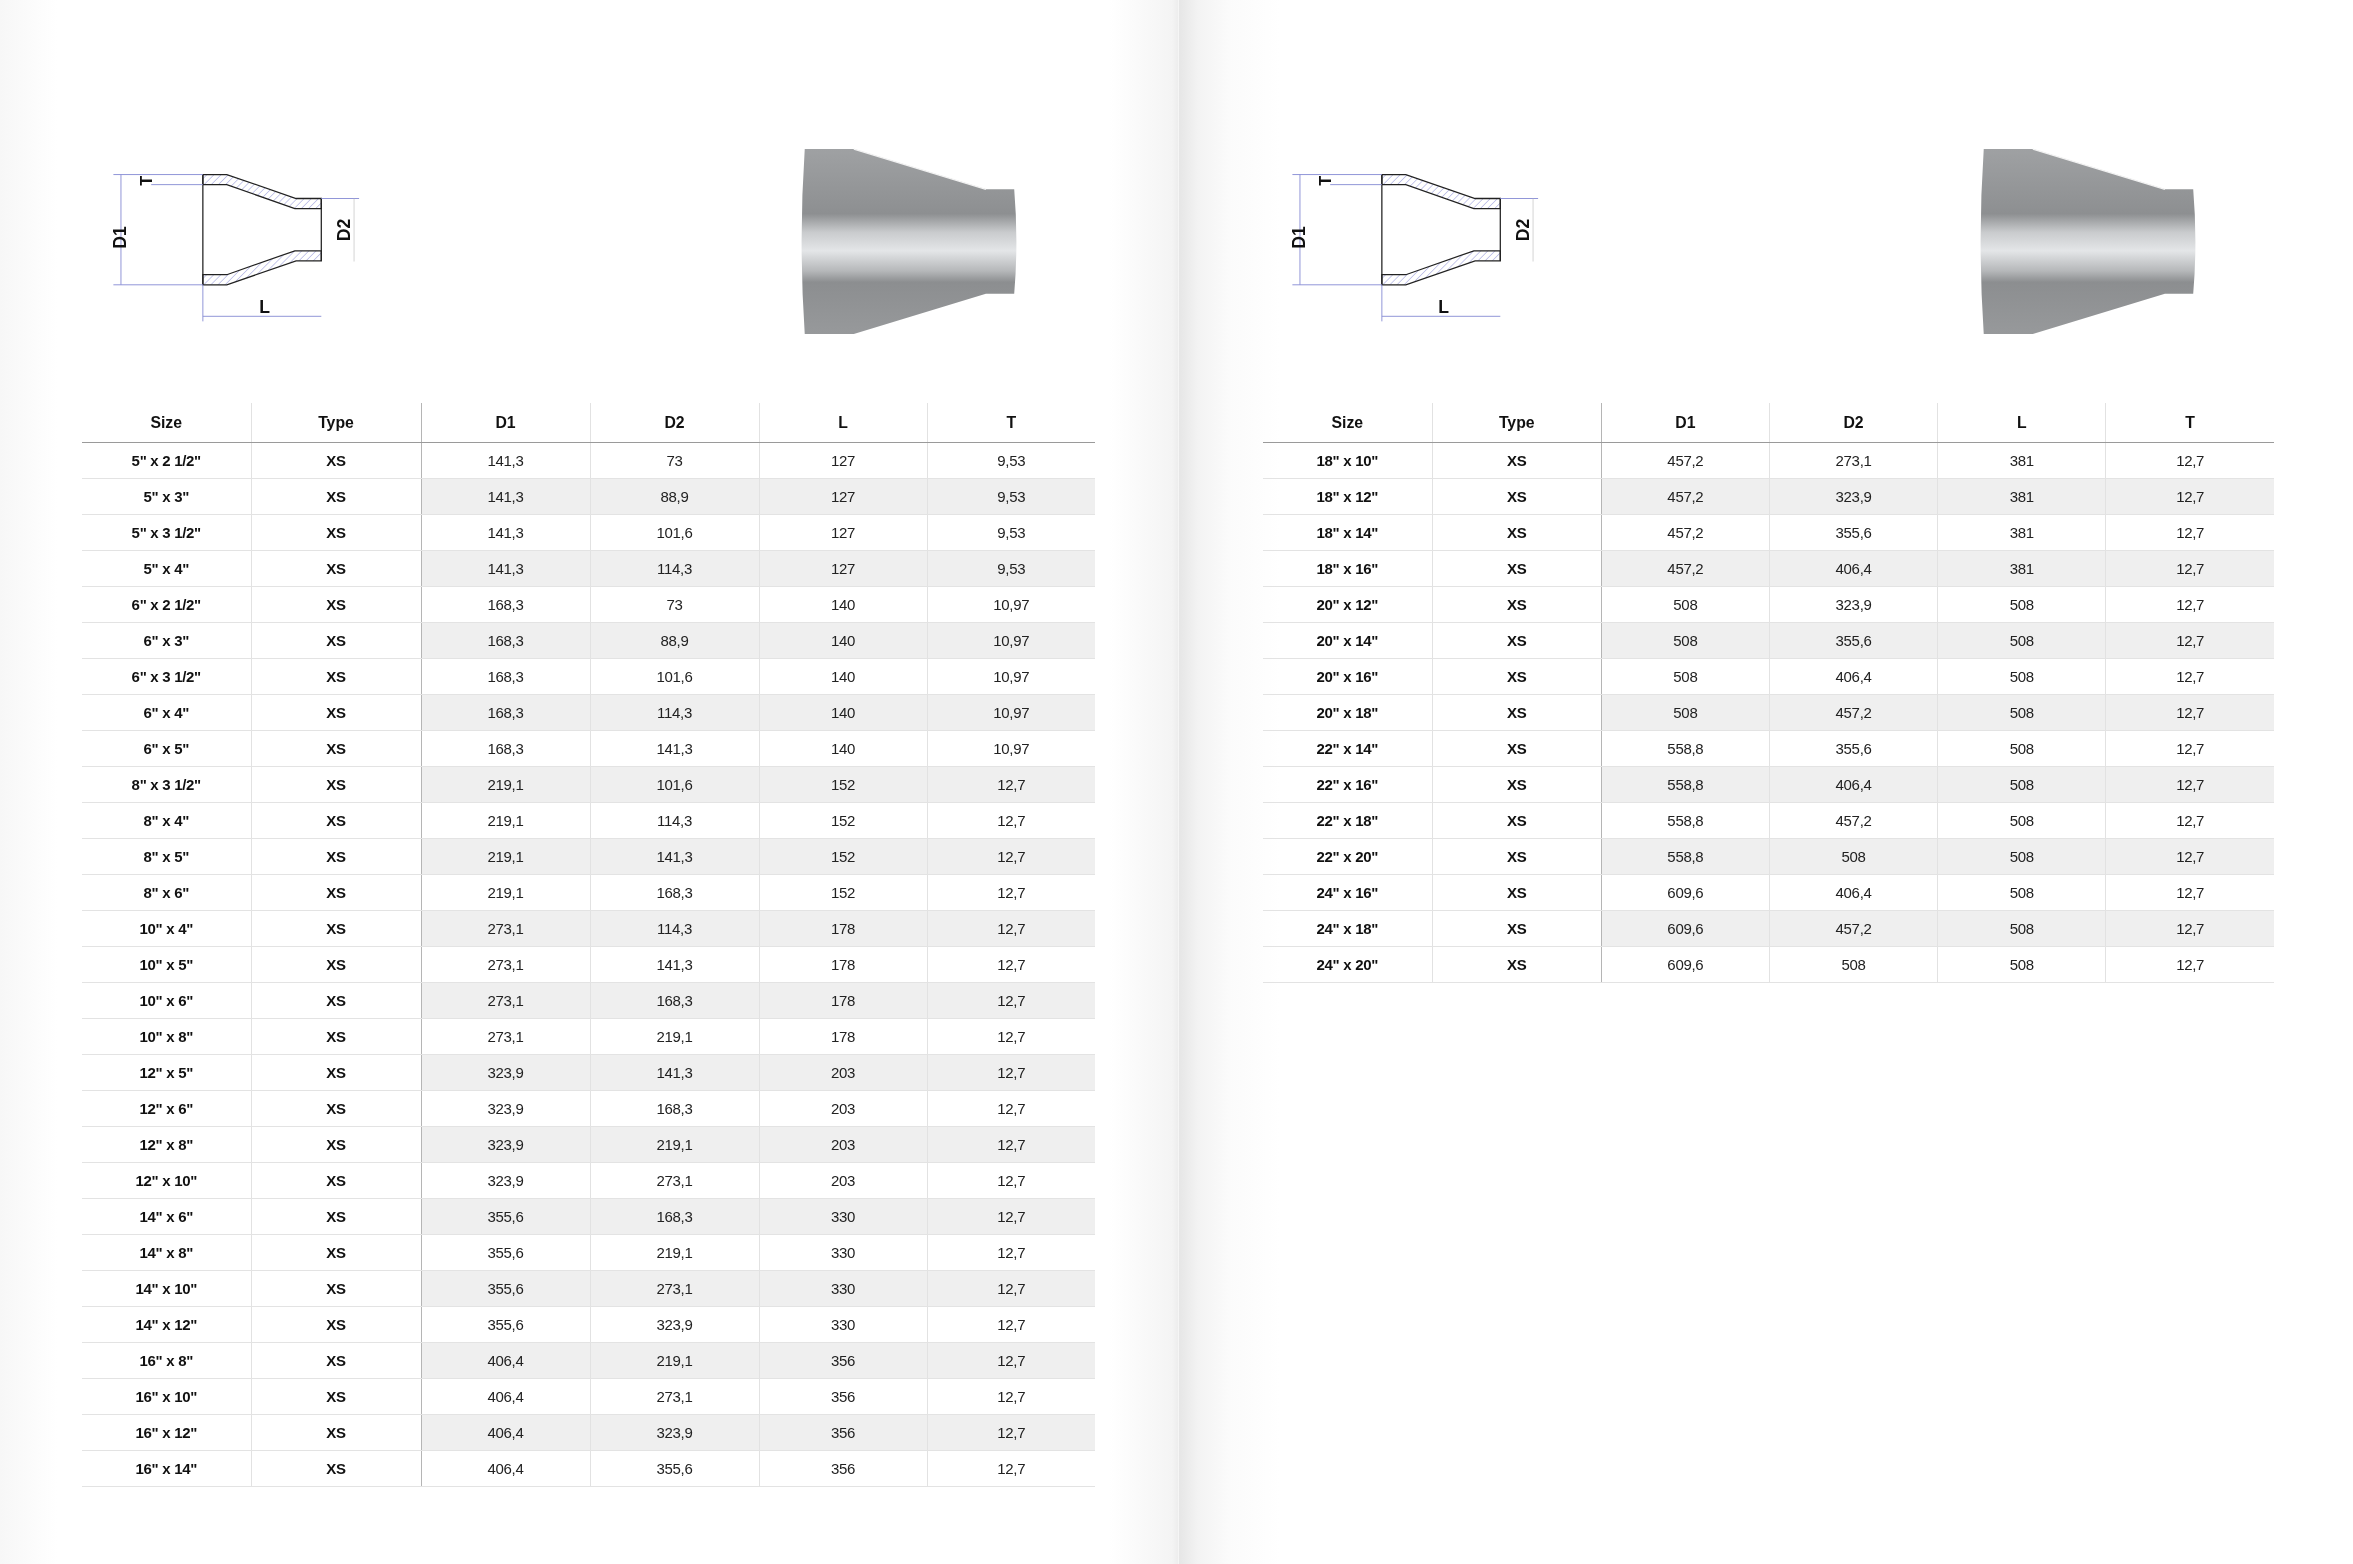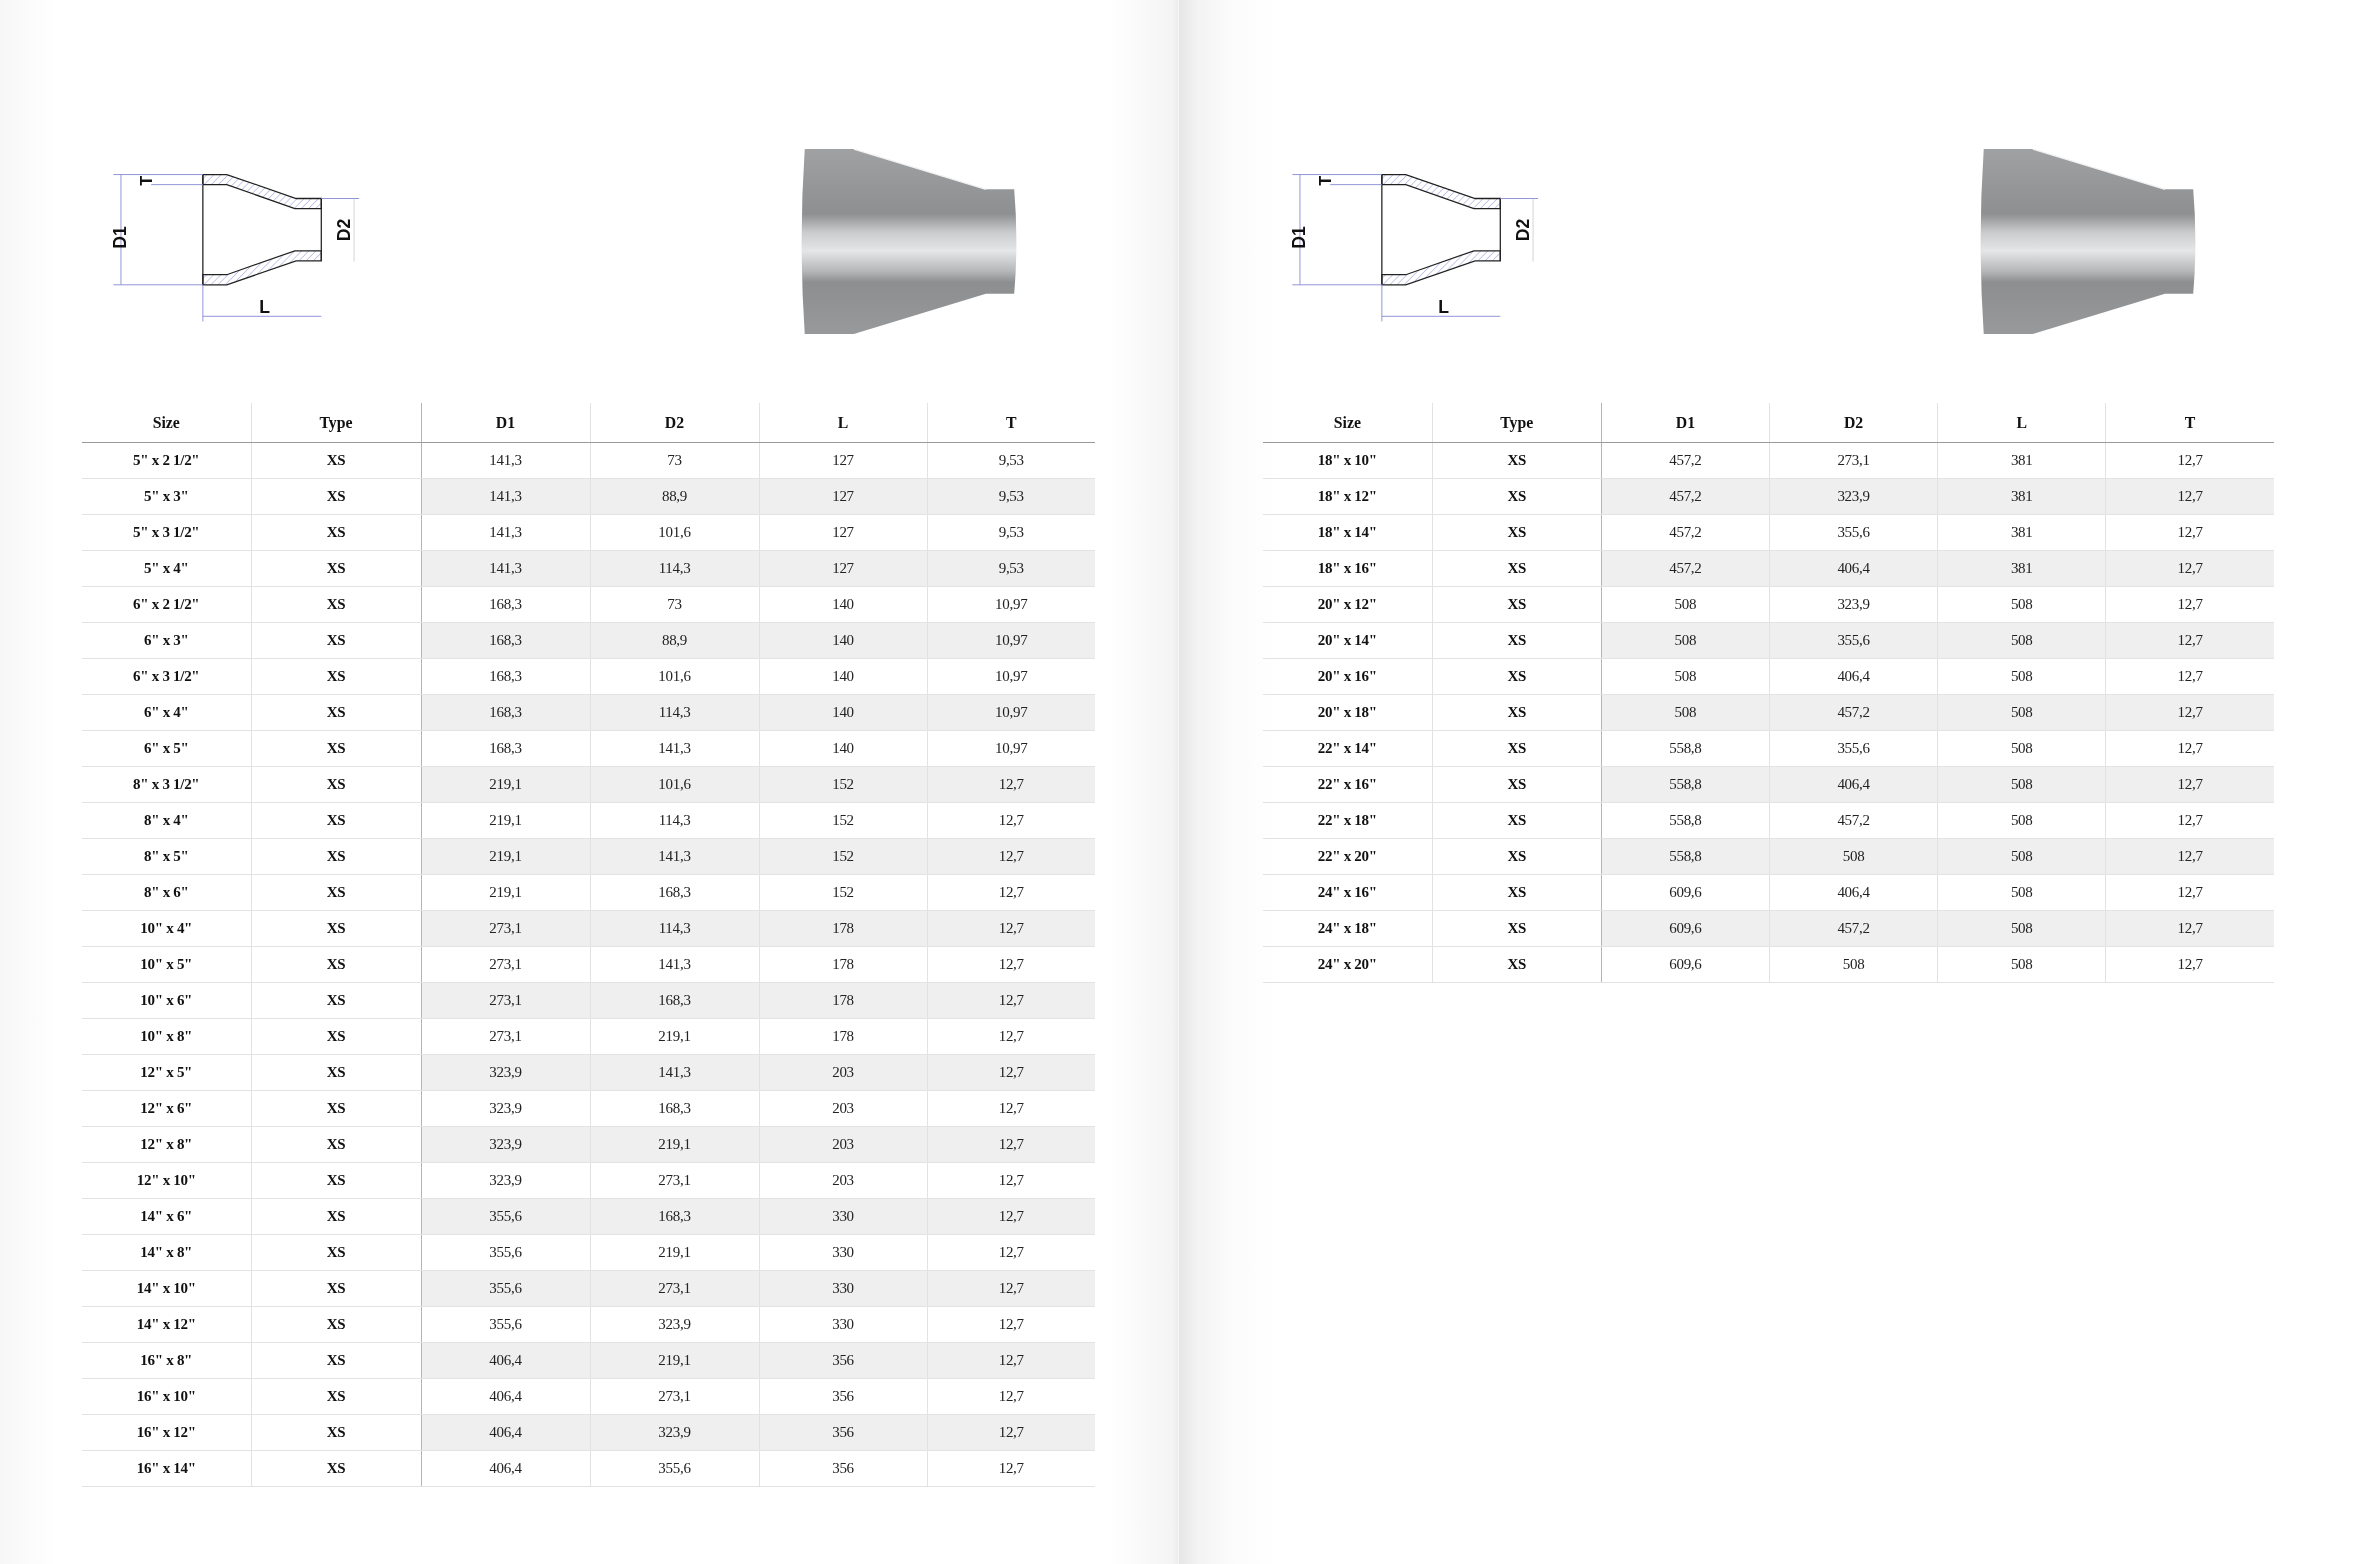--- a/index.html
+++ b/index.html
@@ -17,21 +17,21 @@
   .page-right { left:1179px; width:1175px;
     background:linear-gradient(to right, #e6e6e6 0px, #f3f3f3 19px, #fbfbfb 50px, #ffffff 101px, #ffffff 100%);
   }
   .gutter { position:absolute; left:1178px; top:0; width:1.9px; height:1565px; background:#f5f5f5; }
 
   .diagram { position:absolute; width:290px; height:189px; }
   .render3d { position:absolute; width:252px; height:195px; }
 
   table.spec {
     position:absolute; border-collapse:collapse; table-layout:fixed;
-    font-family:Liberation Serif, serif; font-size:15px; color:#222;
+    font-family:Liberation Sans, sans-serif; font-size:15px; color:#222;
   }
   table.spec th {
     height:37px; font-weight:bold; font-size:15.8px; color:#111;
     border-bottom:1.9px solid #9a9a9a; text-align:center; vertical-align:middle;
     border-left:0.6px solid #e2e2e2;
   }
   table.spec th:first-child { border-left:none; }
   table.spec td {
     height:33px; text-align:center; vertical-align:middle;
     border-bottom:1.3px solid #e3e3e3; border-left:0.6px solid #e2e2e2;

